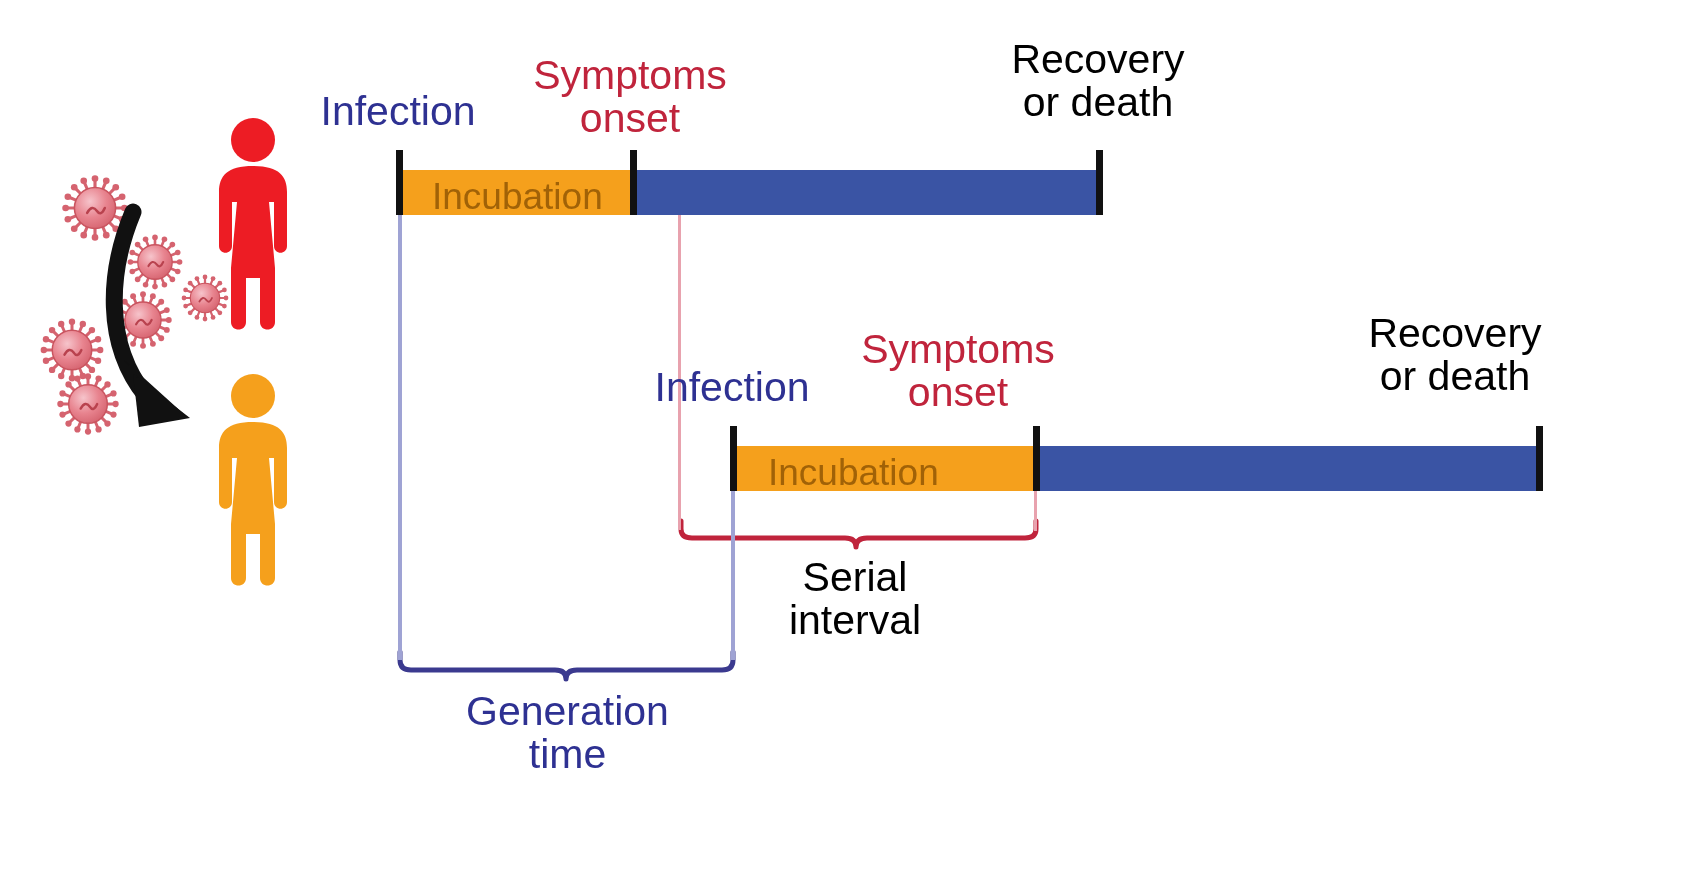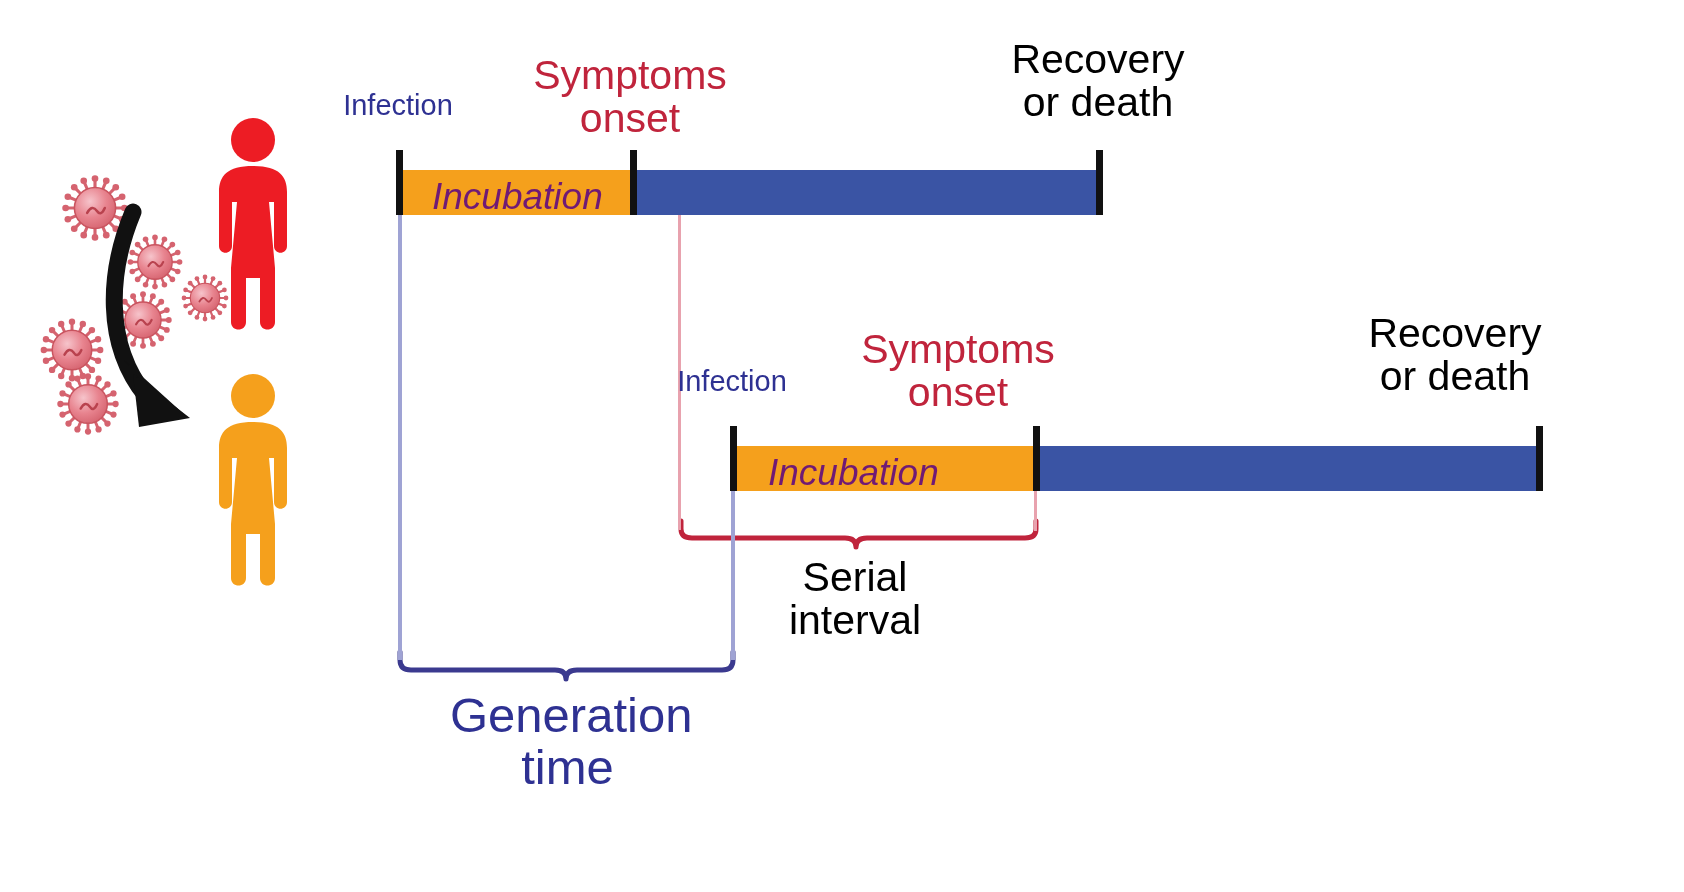--- a/index.html
+++ b/index.html
@@ -1,27 +1,27 @@
 <!DOCTYPE html>
 <html><head>
 <meta charset="utf-8">
 <style>
   html,body{margin:0;padding:0;background:#ffffff;}
   body{width:1684px;height:892px;font-family:"Liberation Sans",sans-serif;overflow:hidden;}
   #stage{position:relative;width:1684px;height:892px;background:#ffffff;}
   .lbl{position:absolute;text-align:center;line-height:1.06;white-space:pre-line;font-weight:400;}
-  .lbl-infection{color:#2e3192;font-size:29px;}
+  .lbl-infection{color:#2e3192;font-size:41px;}
   .lbl-symptoms{color:#c0243c;font-size:41px;margin-top:16px;}
   .lbl-recovery{color:#000000;font-size:41px;}
   .lbl-serial{color:#000000;font-size:41px;}
-  .lbl-generation{color:#2e3192;font-size:49px;}
+  .lbl-generation{color:#2e3192;font-size:41px;}
   .bar{position:absolute;}
   .bar-incubation{background:#f5a01c;}
   .bar-infectious{background:#3a54a4;}
-  .bar-label{position:absolute;color:#701a75;font-style:italic;font-size:37px;line-height:1;font-family:"Liberation Sans",sans-serif;}
+  .bar-label{position:absolute;color:#a16207;font-size:37px;line-height:1;font-family:"Liberation Sans",sans-serif;}
   .tick{position:absolute;background:#111111;width:7px;}
   .vline-blue{position:absolute;width:4px;background:#9fa3d4;}
   .vline-red{position:absolute;width:3px;background:#e8a2ae;}
   svg.overlay{position:absolute;left:0;top:0;width:1684px;height:892px;pointer-events:none;}
 </style>
 </head>
 <body>
 
 <div id="stage">
 

